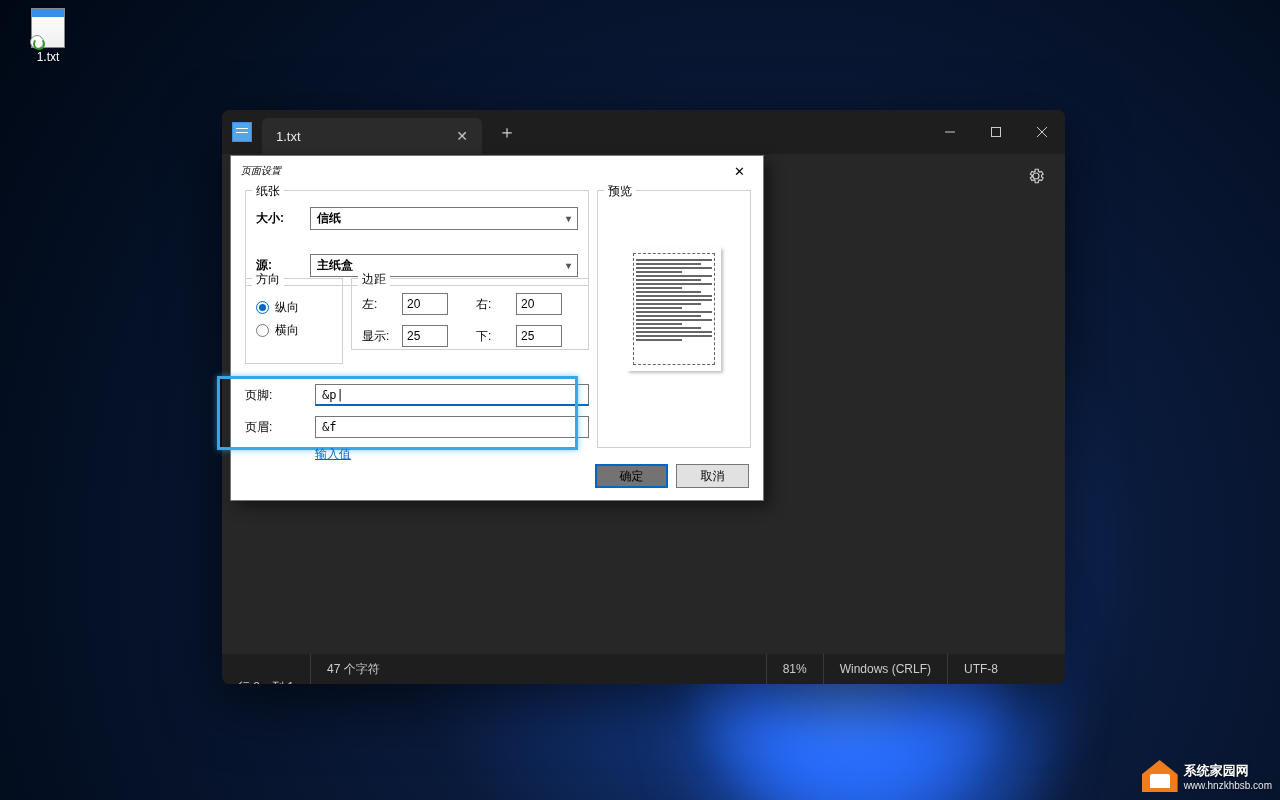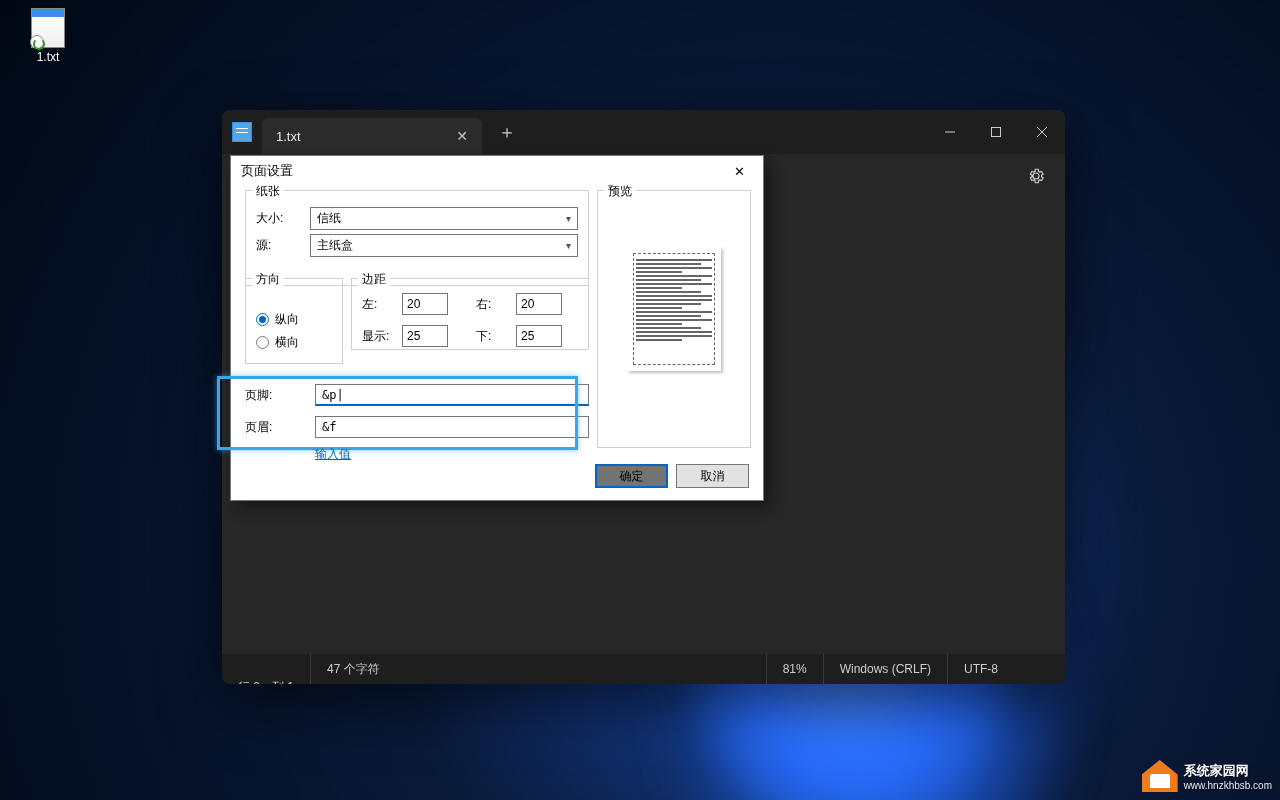--- a/index.html
+++ b/index.html
@@ -87,33 +87,33 @@
 .np-statusbar .spacer { flex: 1; }
 
 
 .dialog {
   position: absolute; left: 230px; top: 155px; width: 534px; height: 346px;
   background: #fff; border: 1px solid #777;
   box-shadow: 6px 6px 14px rgba(0,0,0,0.45);
   font-size: 12px; color: #000;
 }
 .dlg-title { height: 30px; display: flex; align-items: center; padding: 0 10px; }
-.dlg-title .txt { font-size: 13px; }
+.dlg-title .txt { font-size: 10px; font-style: italic; }
 .dlg-close { margin-left: auto; cursor: pointer; font-size: 13px; padding: 4px 8px; }
 
 .dlg-body { position: absolute; top: 30px; left: 0; right: 0; bottom: 0; padding: 8px 14px 10px 14px; }
 
 .group { border: 1px solid #d0d0d0; padding: 10px 10px 12px 10px; position: relative; }
 .group > .legend { position: absolute; top: -8px; left: 6px; background: #fff; padding: 0 4px; font-size: 12px; }
 .paper-group { position: absolute; left: 14px; top: 4px; width: 344px; height: 96px; padding-top: 16px; }
 .preview-group { position: absolute; left: 366px; top: 4px; width: 154px; height: 258px; padding-top: 16px; }
-.orient-group { position: absolute; left: 14px; top: 92px; width: 98px; height: 86px; padding-top: 26px; }
+.orient-group { position: absolute; left: 14px; top: 92px; width: 98px; height: 86px; padding-top: 14px; }
 .margin-group { position: absolute; left: 120px; top: 92px; width: 238px; height: 72px; padding-top: 14px; }
 
-.row { display: flex; align-items: center; margin-bottom: 4px; }
+.row { display: flex; align-items: center; margin-bottom: 24px; font-weight: bold; }
 .row label.key { width: 54px; }
 .row .combo { flex: 1; height: 23px; border: 1px solid #767676; background: #fff; display: flex; align-items: center; padding: 0 6px; }
 .row .combo .chev { margin-left: auto; font-size: 10px; color: #555; }
 .margin-group .mrow { display: flex; align-items: center; margin-bottom: 10px; gap: 10px; }
 .margin-group .mrow label { width: 34px; }
 .margin-group .mrow input { width: 46px; height: 22px; border: 1px solid #767676; padding: 0 4px; text-align: left; font-size: 12px; background: #fff; }
 .margin-group .pair { display: flex; align-items: center; gap: 6px; }
 
 .radio-row { display: flex; align-items: center; gap: 6px; margin: 6px 0; cursor: pointer; }
 .radio { width: 13px; height: 13px; border-radius: 50%; border: 1px solid #767676; position: relative; background: #fff; }

